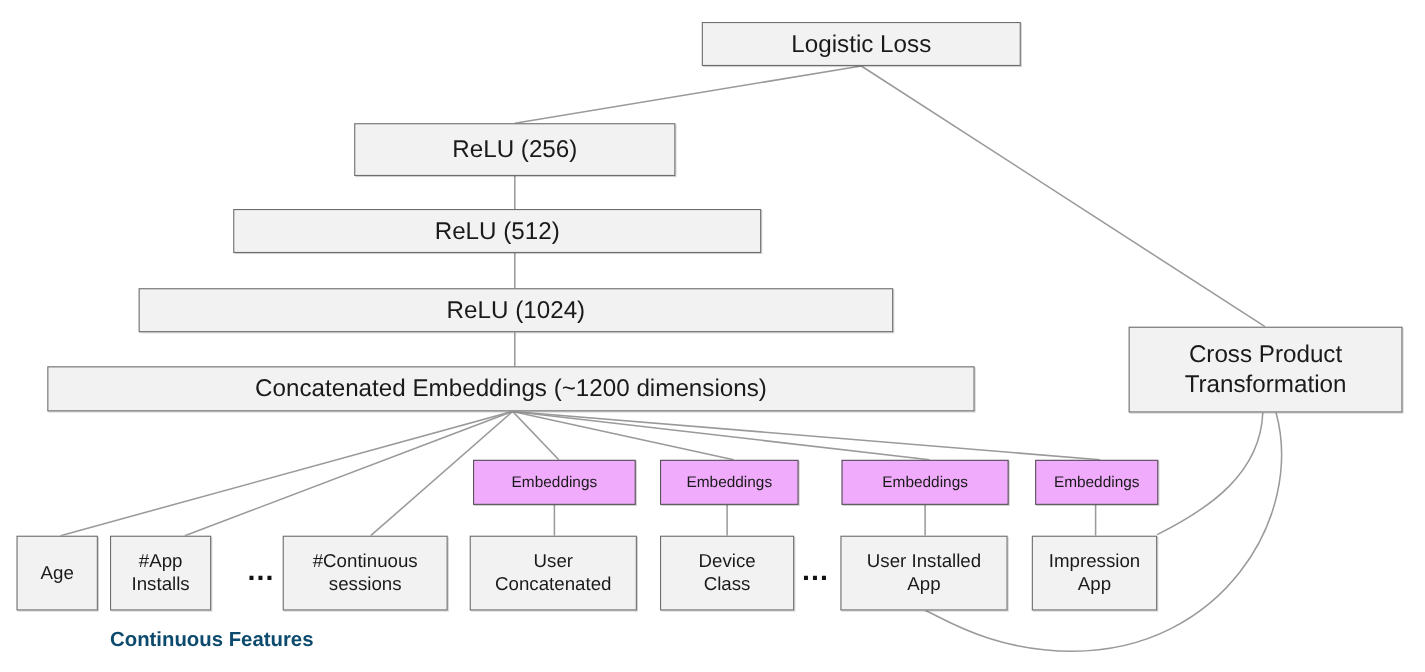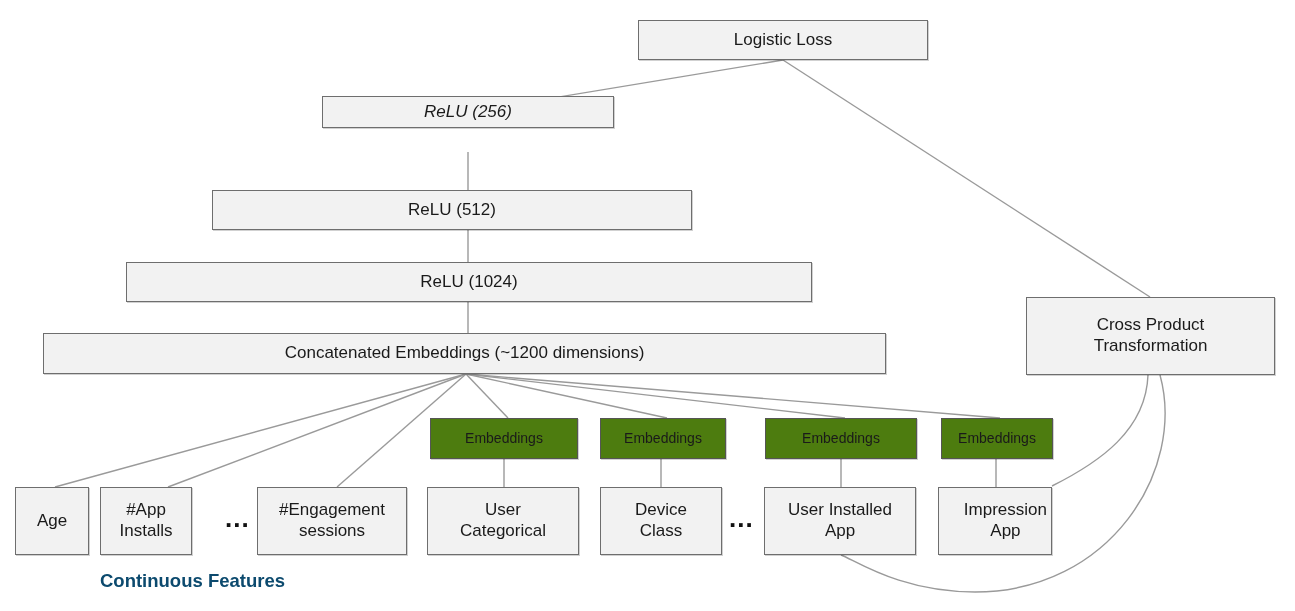--- a/index.html
+++ b/index.html
@@ -35,25 +35,25 @@
     background: #f2f2f2;
     color: #1a1a1a;
     display: flex;
     align-items: center;
     justify-content: center;
     text-align: center;
     line-height: 1.22;
     box-shadow: 1px 1px 0 rgba(0,0,0,0.18);
   }
   .node.emb {
-    background: #4d7c0f;
+    background: #f0abfc;
     border-color: #555555;
     font-size: 14px;
   }
-  .node.big { font-size: 17px; }
+  .node.big { font-size: 22px; }
   .node.feat { font-size: 17px; padding: 0 4px; }
   .dots {
     position: absolute;
     font-size: 26px;
     font-weight: 700;
     letter-spacing: 1px;
     color: #111;
     line-height: 1;
   }
   .caption {
@@ -93,21 +93,21 @@
     <line x1="996" y1="459" x2="996" y2="487"></line>
 
     <path d="M1148,375 C1146,430 1100,462 1052,486"></path>
     <path d="M1160,375 C1186,470 1110,592 975,592 C900,592 855,560 841,555"></path>
   </svg>
 
   <div class="node big" style="left:638px; top:20px; width:290px; height:40px;">
     <span>Logistic Loss</span>
   </div>
 
-  <div class="node big" style="left:322px; top:96px; width:292px; height:32px;font-style:italic;">
+  <div class="node big" style="left:322px; top:112px; width:292px; height:48px;">
     <span>ReLU (256)</span>
   </div>
 
   <div class="node big" style="left:212px; top:190px; width:480px; height:40px;">
     <span>ReLU (512)</span>
   </div>
 
   <div class="node big" style="left:126px; top:262px; width:686px; height:40px;">
     <span>ReLU (1024)</span>
   </div>
@@ -135,37 +135,37 @@
   </div>
 
   <div class="node feat" style="left:15px; top:487px; width:74px; height:68px; white-space:pre-line;">
     <span>Age</span>
   </div>
   <div class="node feat" style="left:100px; top:487px; width:92px; height:68px; white-space:pre-line;">
     <span>#App
 Installs</span>
   </div>
   <div class="node feat" style="left:257px; top:487px; width:150px; height:68px; white-space:pre-line;">
-    <span>#Engagement
+    <span>#Continuous
 sessions</span>
   </div>
 
   <div class="node feat" style="left:427px; top:487px; width:152px; height:68px; white-space:pre-line;">
     <span>User
-Categorical</span>
+Concatenated</span>
   </div>
   <div class="node feat" style="left:600px; top:487px; width:122px; height:68px; white-space:pre-line;">
     <span>Device
 Class</span>
   </div>
   <div class="node feat" style="left:764px; top:487px; width:152px; height:68px; white-space:pre-line;">
     <span>User Installed
 App</span>
   </div>
-  <div class="node feat" style="left:938px; top:487px; width:114px; height:68px; white-space:pre-line;justify-content:flex-end;">
+  <div class="node feat" style="left:938px; top:487px; width:114px; height:68px; white-space:pre-line;">
     <span>Impression
 App</span>
   </div>
 
   <div class="dots" style="left:225px; top:505px;">...</div>
   <div class="dots" style="left:729px; top:505px;">...</div>
 
   <div class="caption" style="left:100px; top:570px;">Continuous Features</div>
 
 </div>

